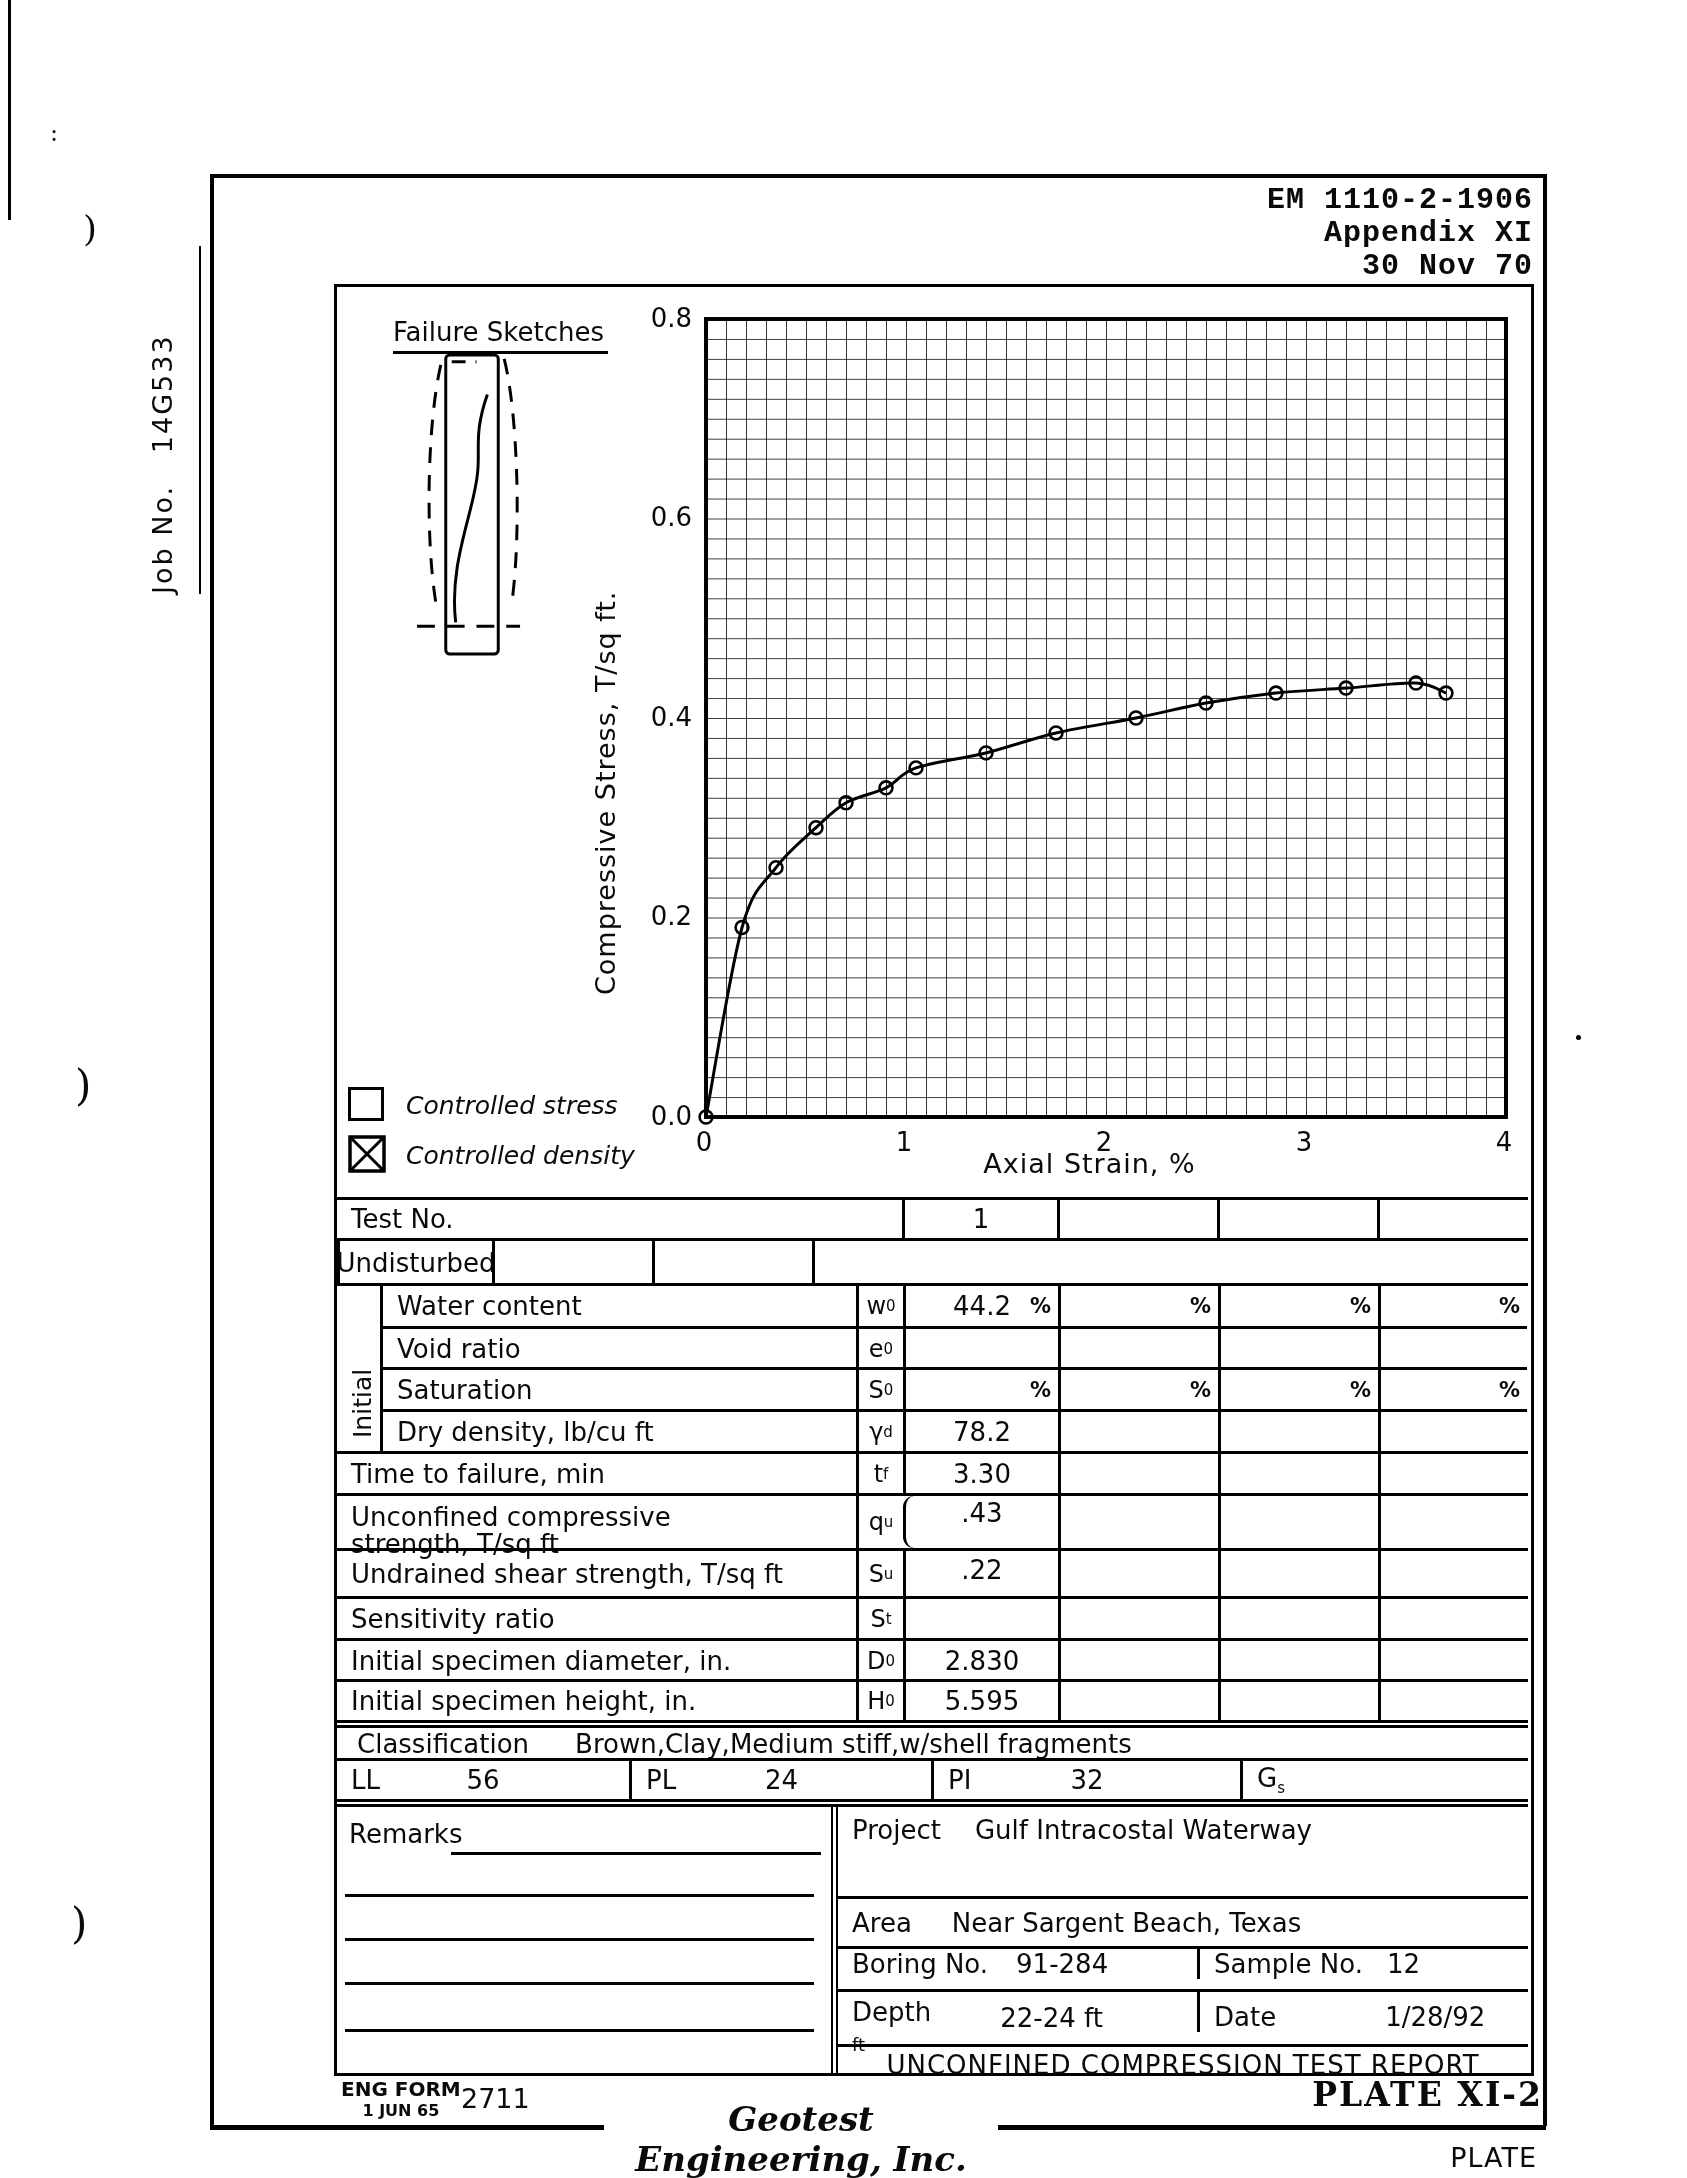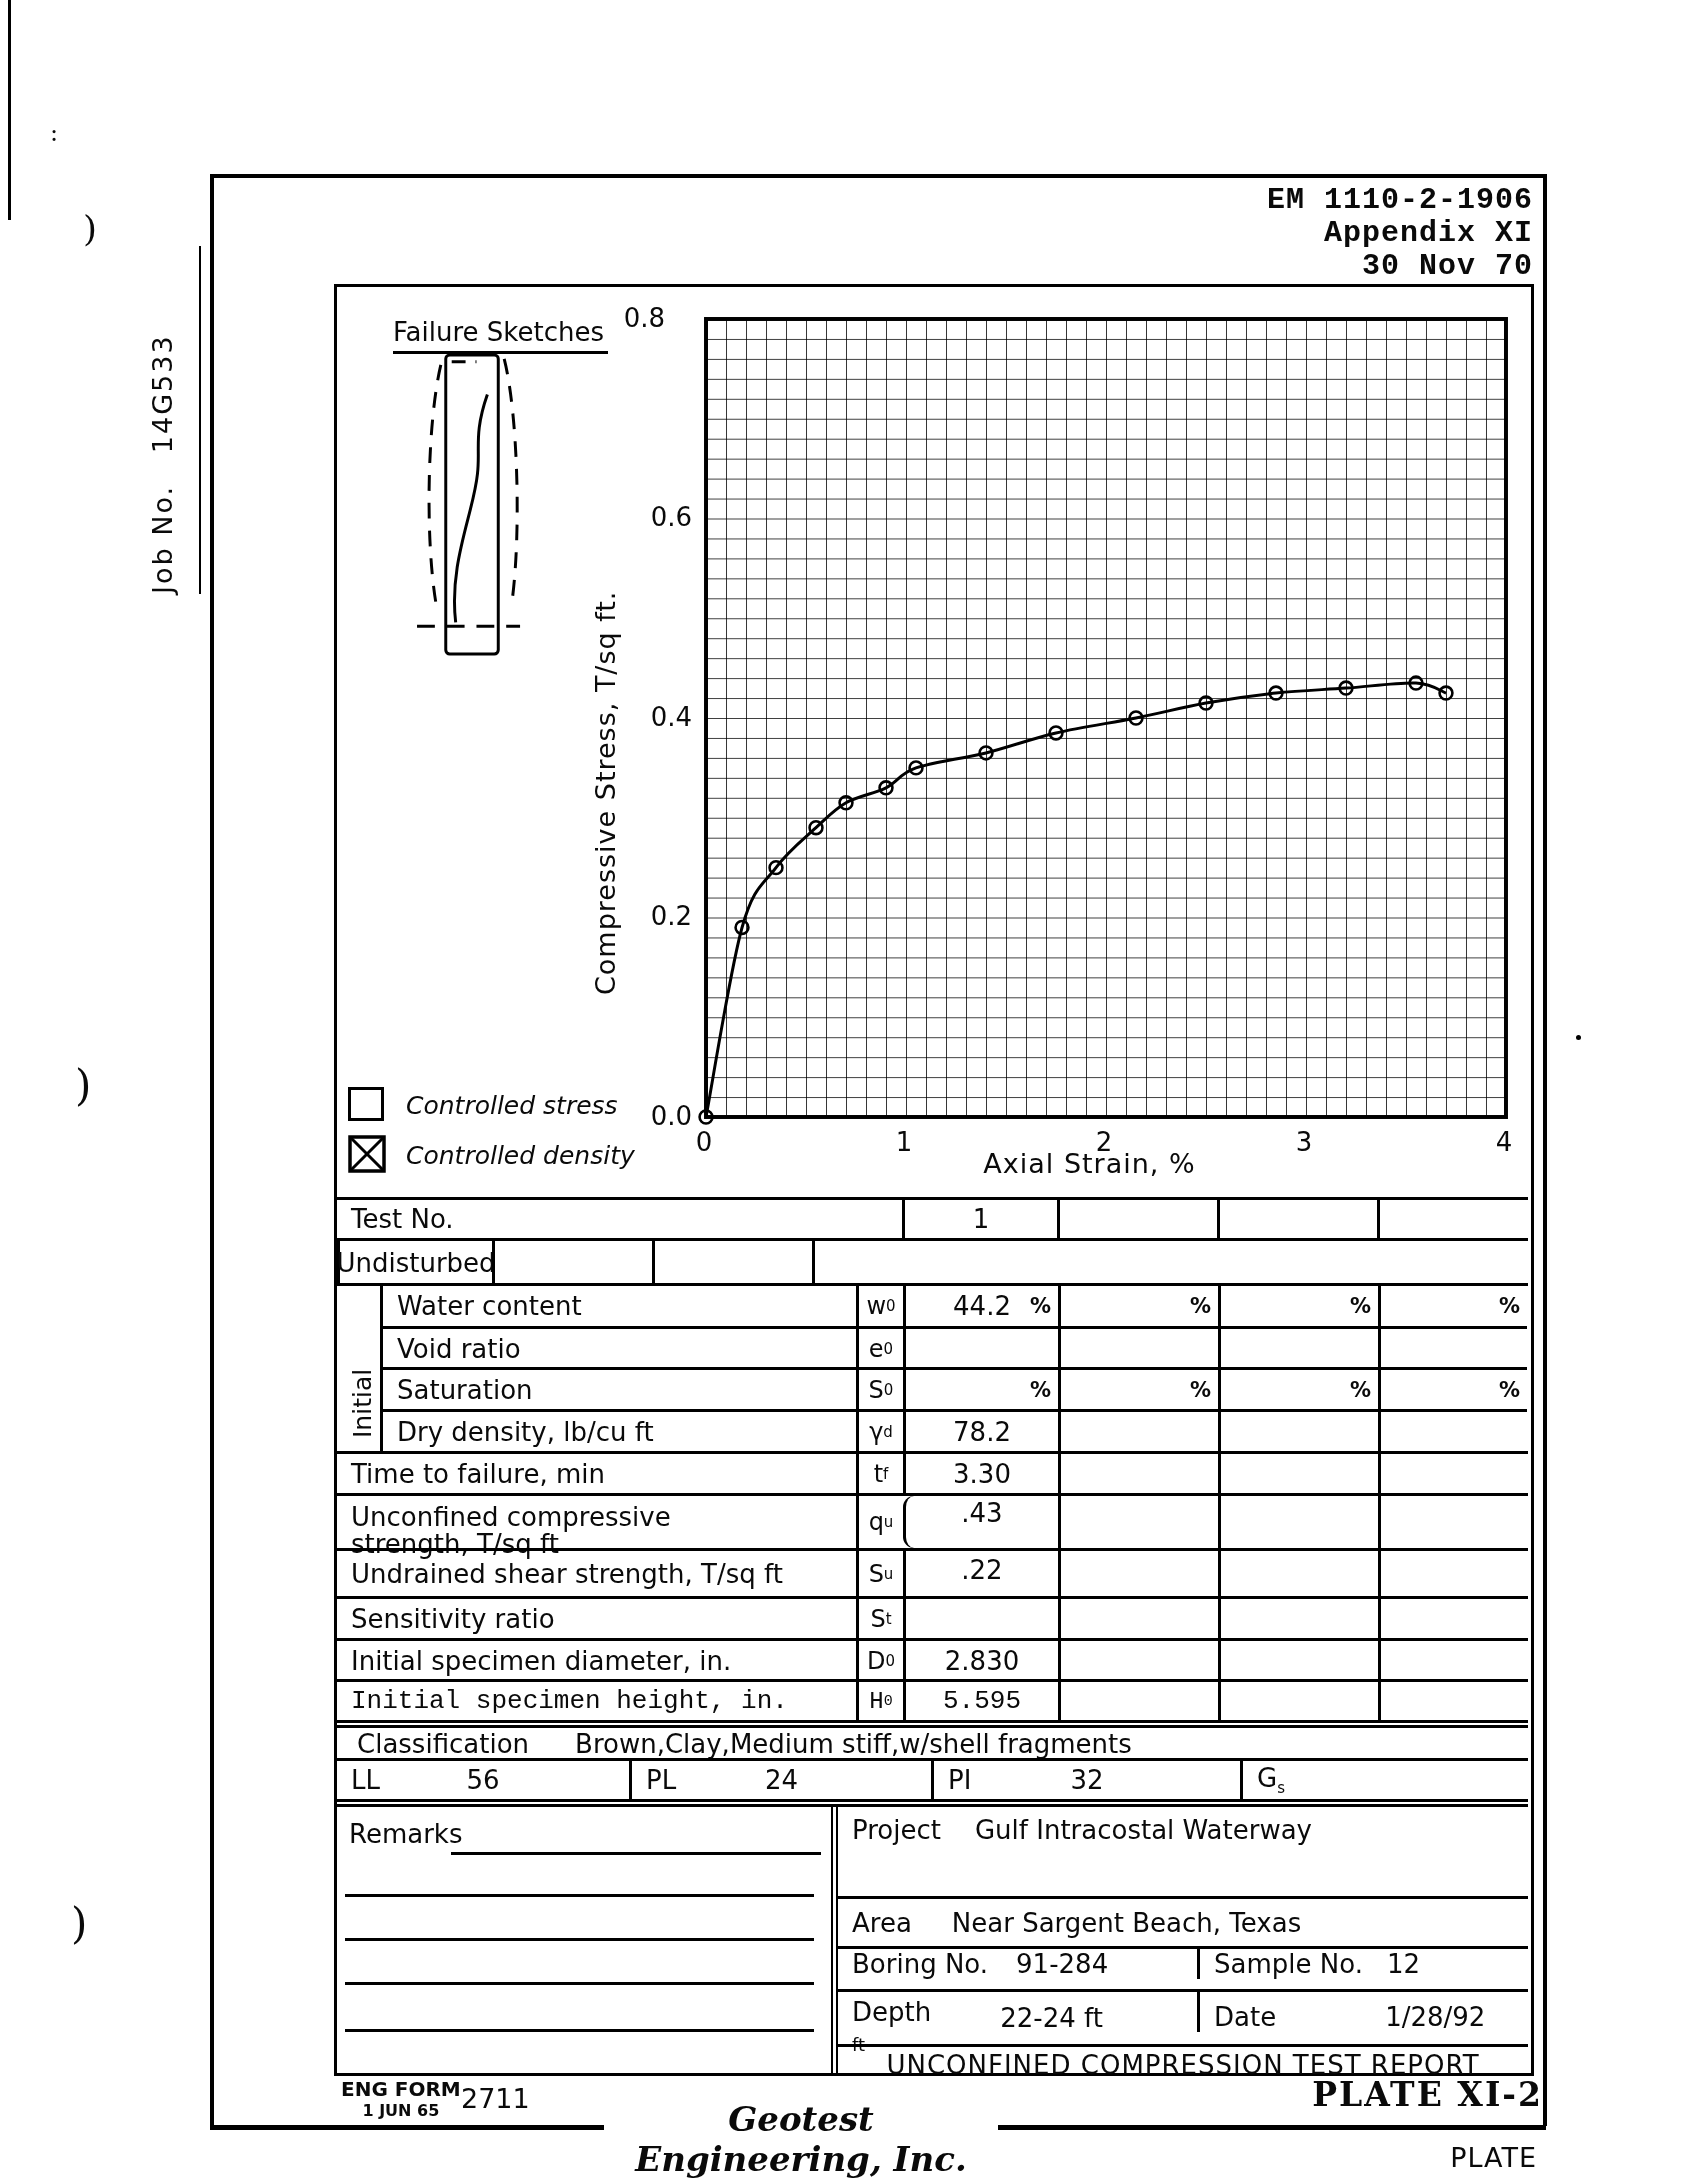--- a/index.html
+++ b/index.html
@@ -282,21 +282,21 @@
     <div class="cell c-sym bl">
         <span>D</span>
         <sub>0</sub>
       </div>
     <div class="cell c-v c-v1 bl">2.830</div>
     <div class="cell c-v c-v2 bl"></div>
     <div class="cell c-v c-v3 bl"></div>
     <div class="cell c-v c-v4 bl"></div>
   </div>
 
-  <div class="row rbt" style="top:1679px;height:41px;font-family:Liberation Mono, monospace;">
+  <div class="row rbt" style="top:1679px;height:41px;">
     <div class="cell c-lab">Initial specimen height, in.</div>
     <div class="cell c-sym bl">
         <span>H</span>
         <sub>0</sub>
       </div>
     <div class="cell c-v c-v1 bl">5.595</div>
     <div class="cell c-v c-v2 bl"></div>
     <div class="cell c-v c-v3 bl"></div>
     <div class="cell c-v c-v4 bl"></div>
   </div>
@@ -382,20 +382,20 @@
   <div class="rule" style="left:998px;width:548px;"></div>
   <div class="company">Geotest Engineering, Inc.</div>
 
   <div class="plate-big">PLATE XI-2</div>
   <div class="plate-small">PLATE</div>
 
 <div class="ticky" style="left: 623px; top: 1101px;">0.0</div>
     <div class="ticky" style="left: 623px; top: 901px;">0.2</div>
     <div class="ticky" style="left: 623px; top: 702px;">0.4</div>
     <div class="ticky" style="left: 623px; top: 502px;">0.6</div>
-    <div class="ticky" style="left: 596px; top: 303px;">0.8</div>
+    <div class="ticky" style="left: 623px; top: 303px;">0.8</div>
     <div class="tickx" style="left: 682px; top: 1127px;">0</div>
     <div class="tickx" style="left: 882px; top: 1127px;">1</div>
     <div class="tickx" style="left: 1082px; top: 1127px;">2</div>
     <div class="tickx" style="left: 1282px; top: 1127px;">3</div>
     <div class="tickx" style="left: 1482px; top: 1127px;">4</div>
   </div>
 
 
 </body></html>

